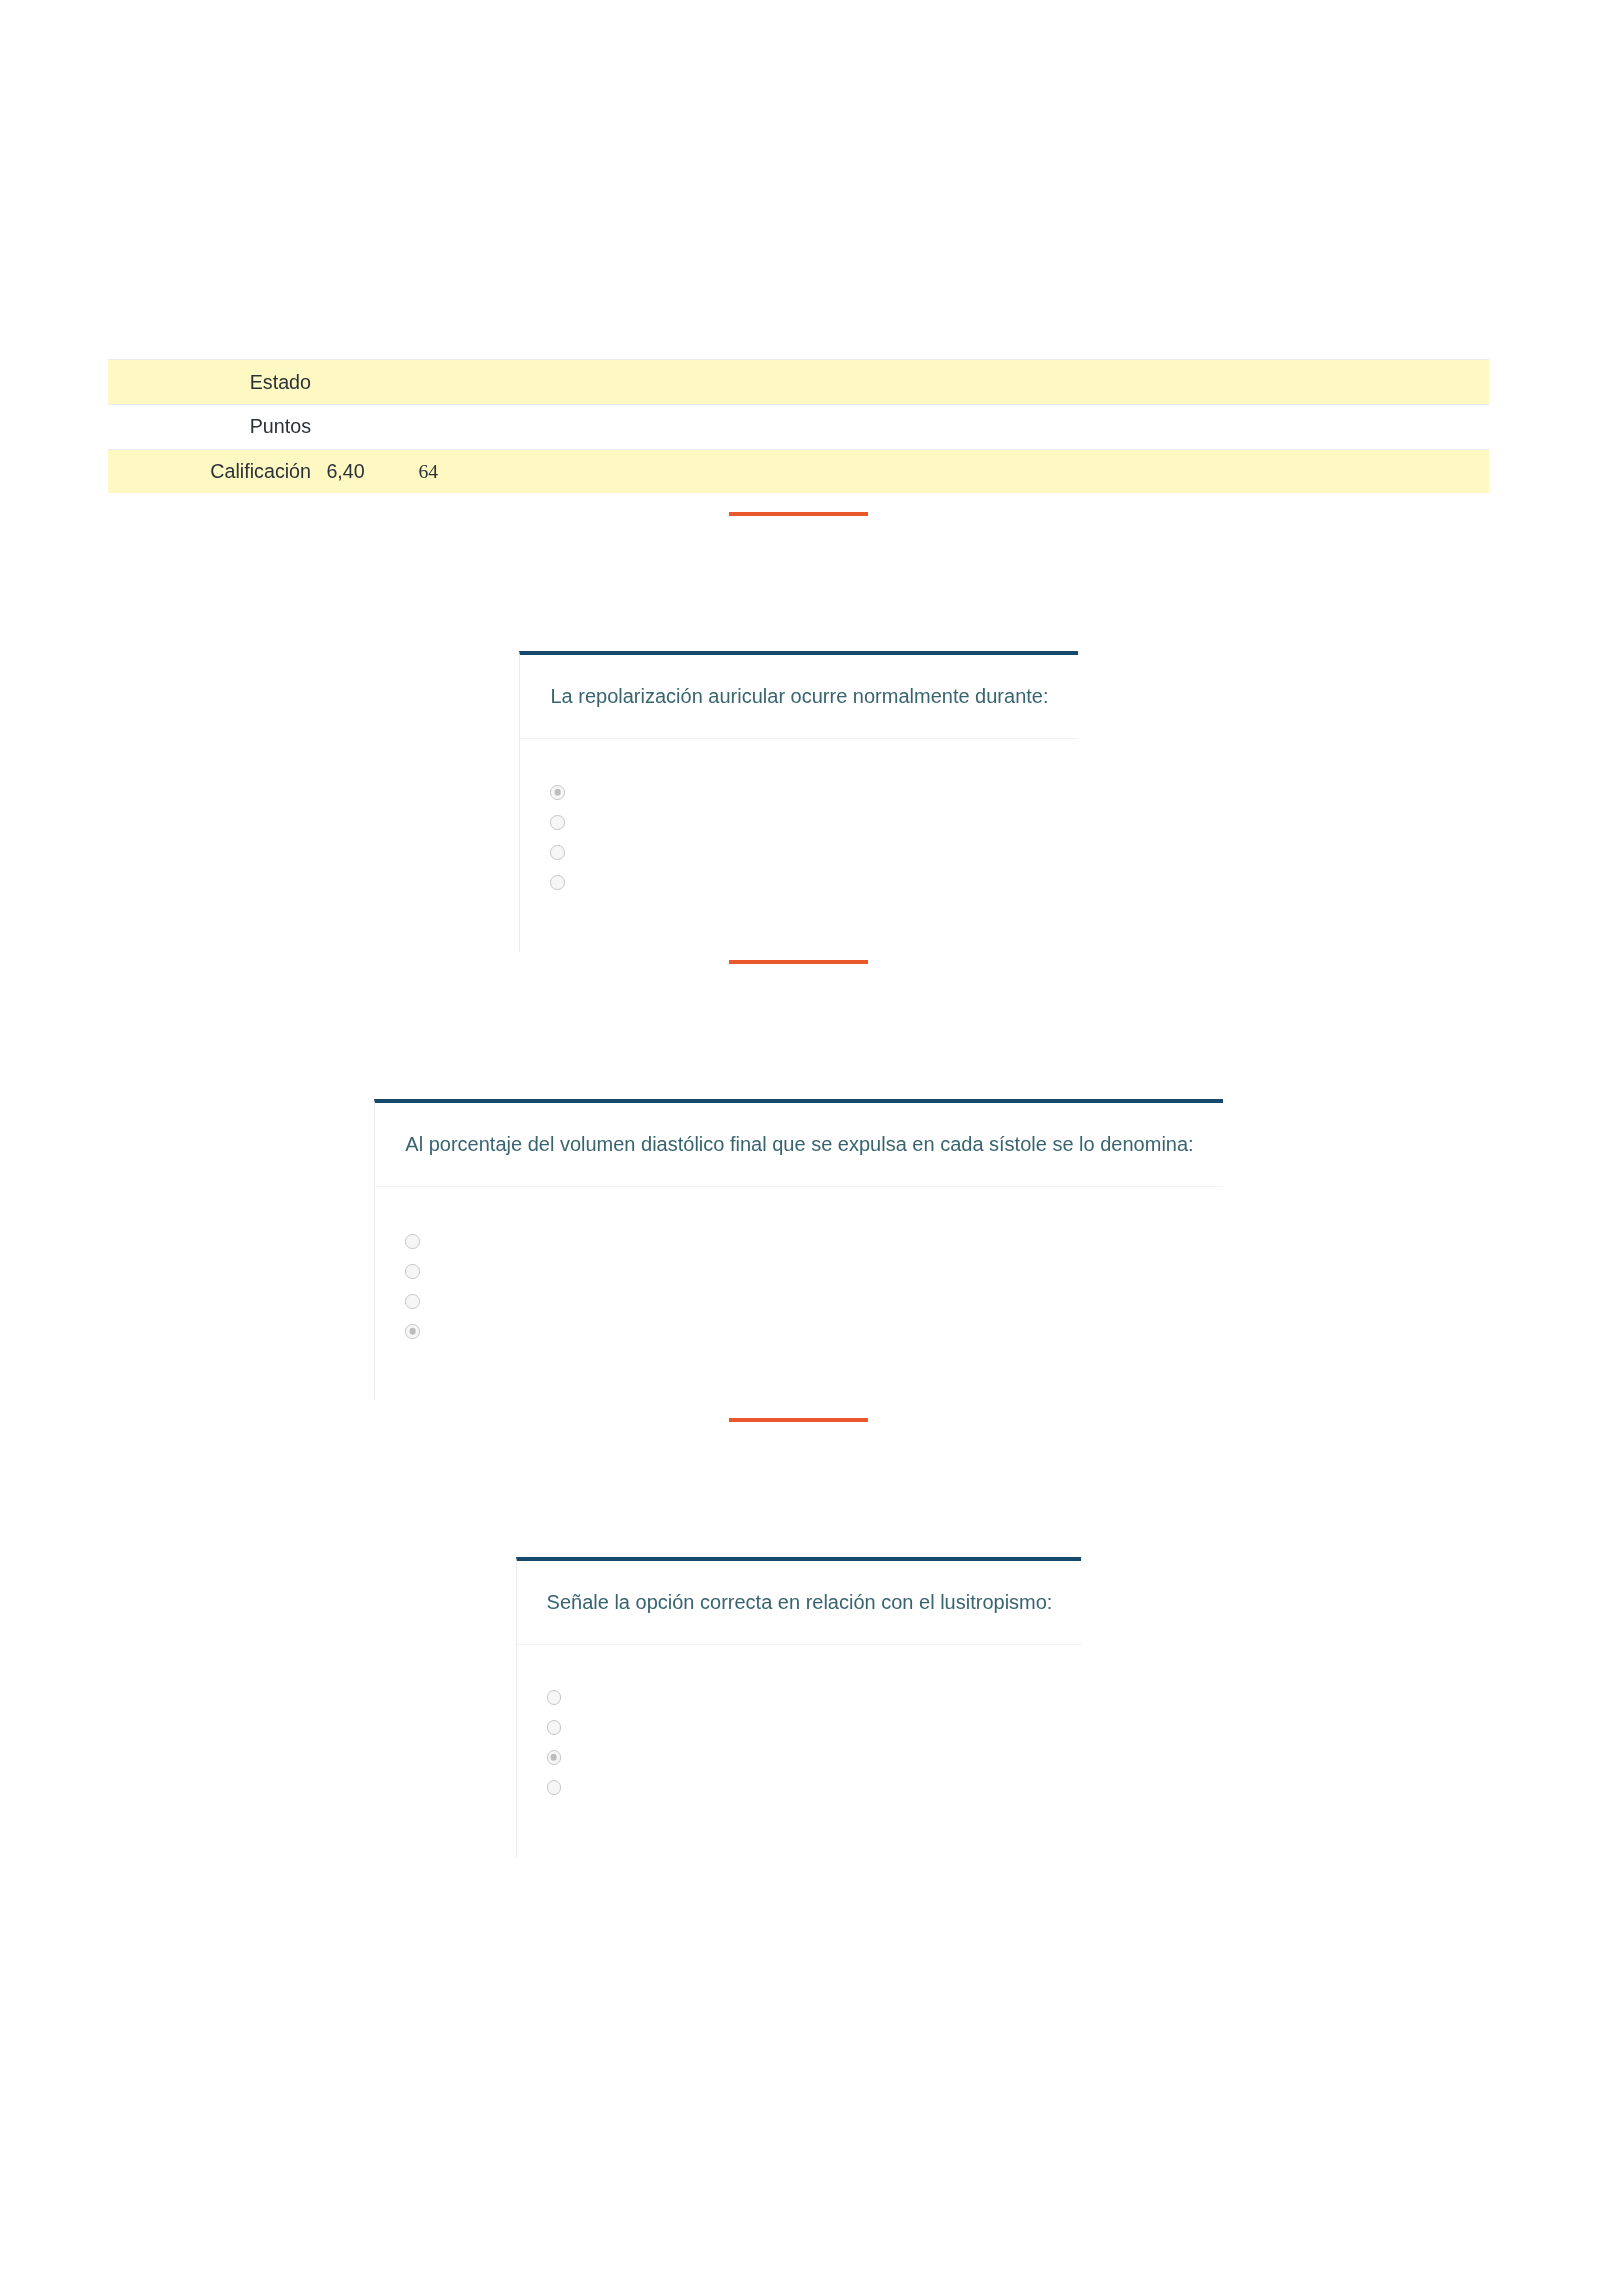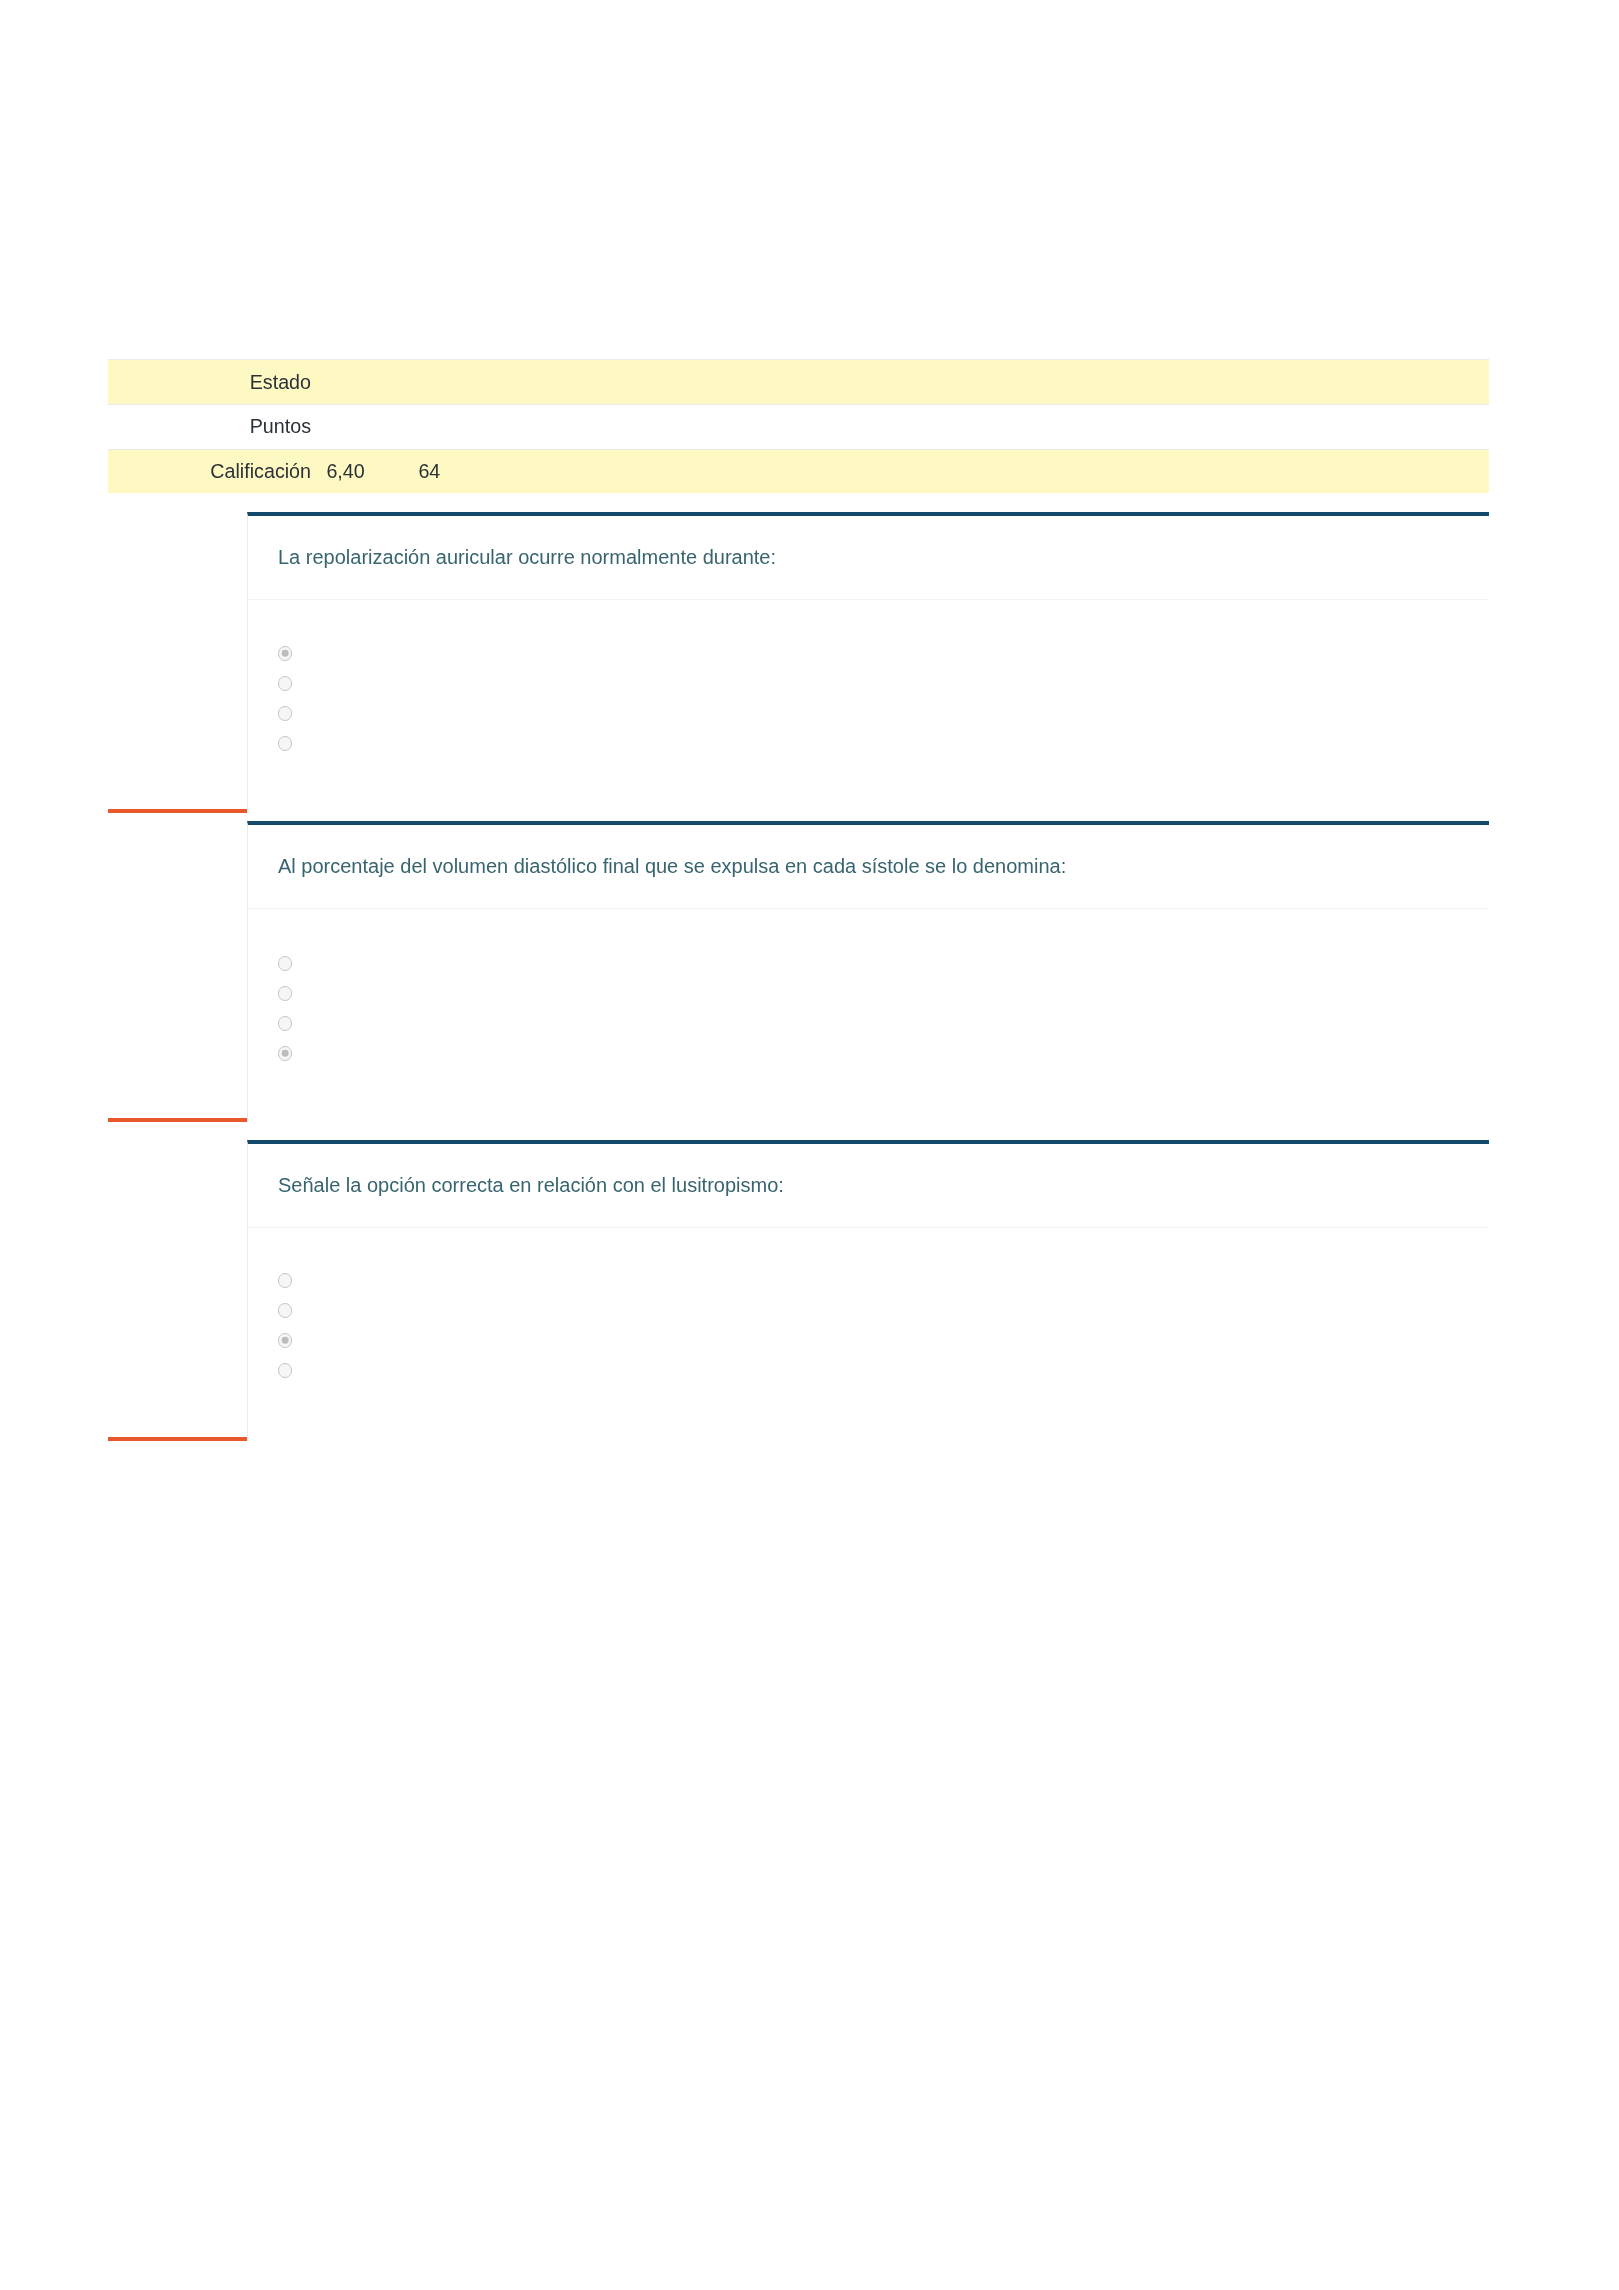--- a/index.html
+++ b/index.html
@@ -63,30 +63,32 @@
     padding: 8.6px 0 8.6px 15.4px;
     vertical-align: top;
     color: #2b3138;
   }
   table.summary td .grade-raw {
     display: inline-block;
     min-width: 92px;
   }
   table.summary td .grade-scaled {
     display: inline-block;
+    font-family: Liberation Serif, serif;
   }
 
   
   .question {
     position: relative;
     margin: 0 0 0 108px;
     width: 1381px;
     display: flex;
-    align-items: flex-end;
+    align-items: center;
     margin-top: 19px;
+    flex-direction: column;
   }
   .question .infobox {
     width: 139px;
     flex: 0 0 139px;
     border-top: 4.8px solid var(--accent-orange);
     background: #ffffff;
     box-sizing: border-box;
   }
   .question .content {
     flex: 1 1 auto;

